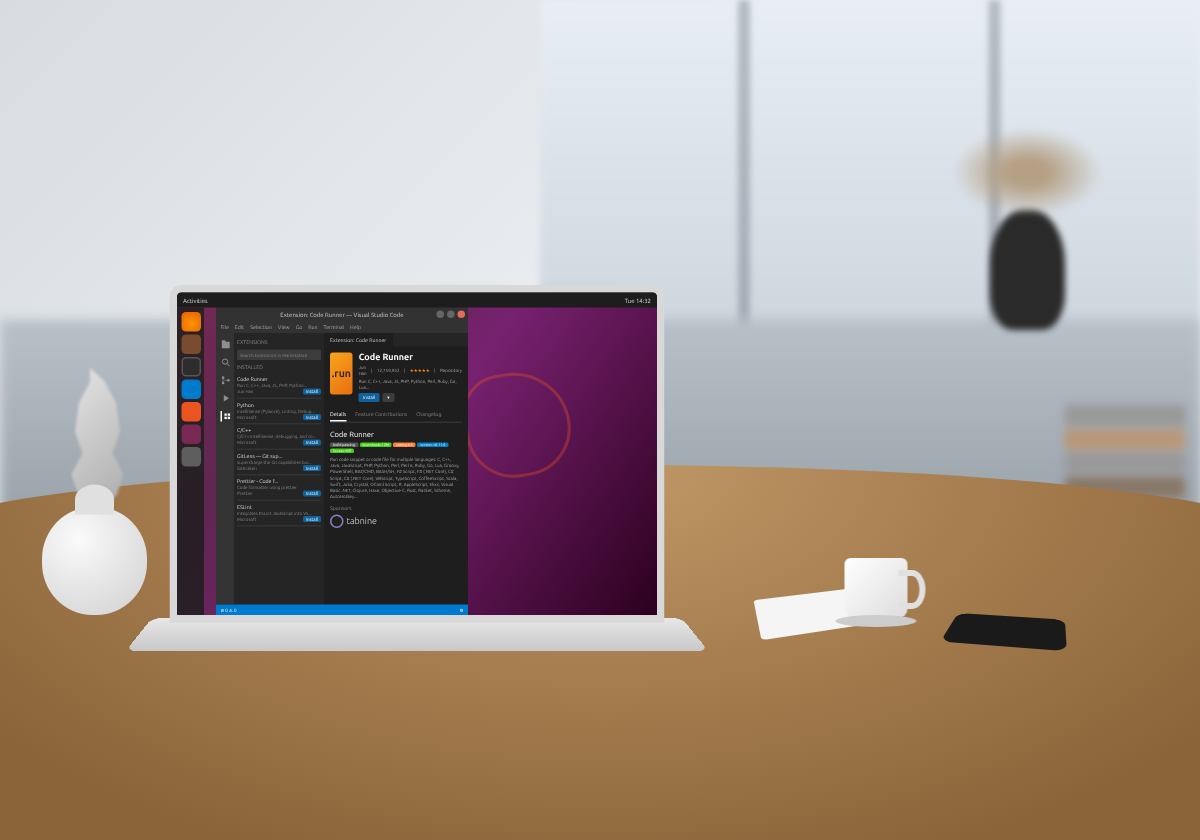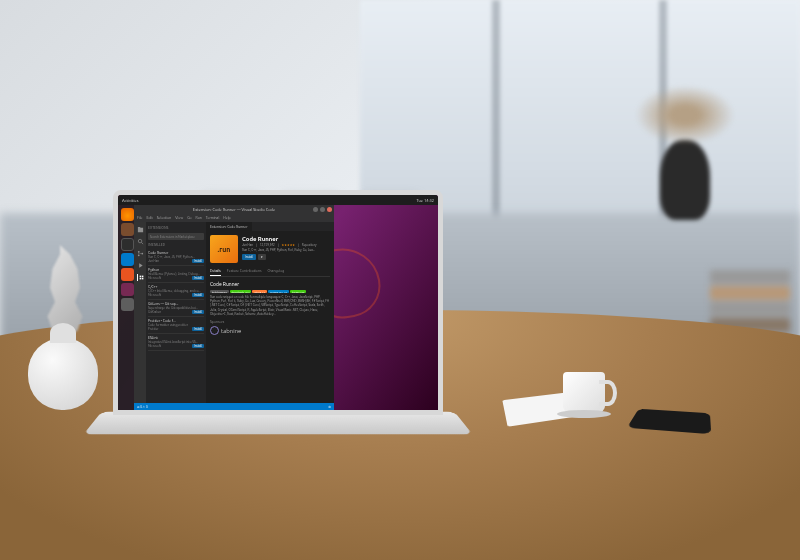--- a/index.html
+++ b/index.html
@@ -34,21 +34,21 @@
 .topbar-right{margin-left:auto;display:flex;gap:3px}
 .dock{position:absolute;left:0;top:10px;bottom:0;width:18px;background:rgba(30,30,30,0.85);display:flex;flex-direction:column;align-items:center;padding:3px 0;gap:2px}
 .dock-icon{width:13px;height:13px;border-radius:3px;cursor:pointer}
 .di-ff{background:radial-gradient(circle at 50% 60%,#ff9500,#e66000)}
 .di-files{background:#7a4c2e}
 .di-term{background:#2d2d2d;border:1px solid #555}
 .di-vs{background:#007acc}
 .di-sw{background:#e95420}
 .di-help{background:#772953}
 .di-set{background:#5e5e5e}
-.vscode{position:absolute;left:16px;top:10px;width:200px;bottom:0;background:#1e1e1e;color:#ccc;font-size:4px;display:flex;flex-direction:column;overflow:hidden}
+.vscode{position:absolute;left:26px;top:10px;width:168px;bottom:0;background:#1e1e1e;color:#ccc;font-size:4px;display:flex;flex-direction:column;overflow:hidden}
 .vs-title{height:9px;background:#323233;display:flex;align-items:center;justify-content:center;position:relative;font-size:4px}
 .vs-title-btns{position:absolute;right:2px;display:flex;gap:2px}
 .vs-title-btn{width:5px;height:5px;border-radius:50%}
 .vs-menu{height:8px;background:#323233;display:flex;align-items:center;padding:0 3px;gap:4px;font-size:3.5px;color:#aaa}
 .vs-body{flex:1;display:flex;overflow:hidden}
 .vs-activity{width:12px;background:#333;display:flex;flex-direction:column;align-items:center;padding:4px 0;gap:5px}
 .vs-act-icon{width:7px;height:7px;opacity:0.6}
 .vs-act-icon.active{opacity:1;border-left:1px solid #fff;padding-left:1px}
 .vs-sidebar{width:60px;background:#252526;padding:2px;overflow:hidden}
 .vs-side-hdr{font-size:3.5px;color:#888;text-transform:uppercase;padding:2px 0}

